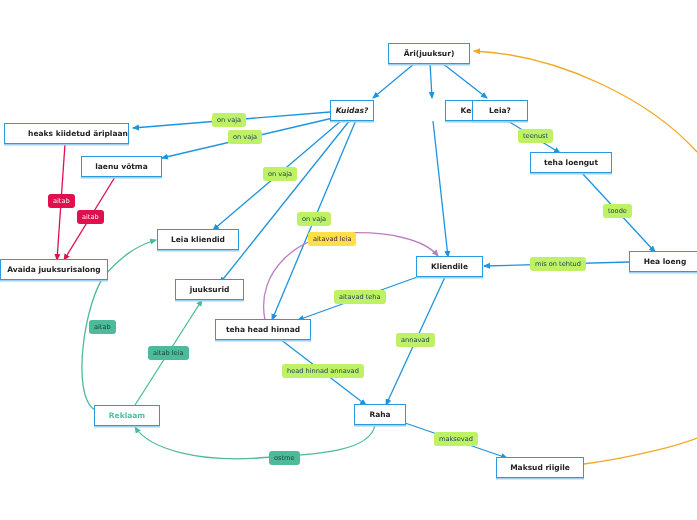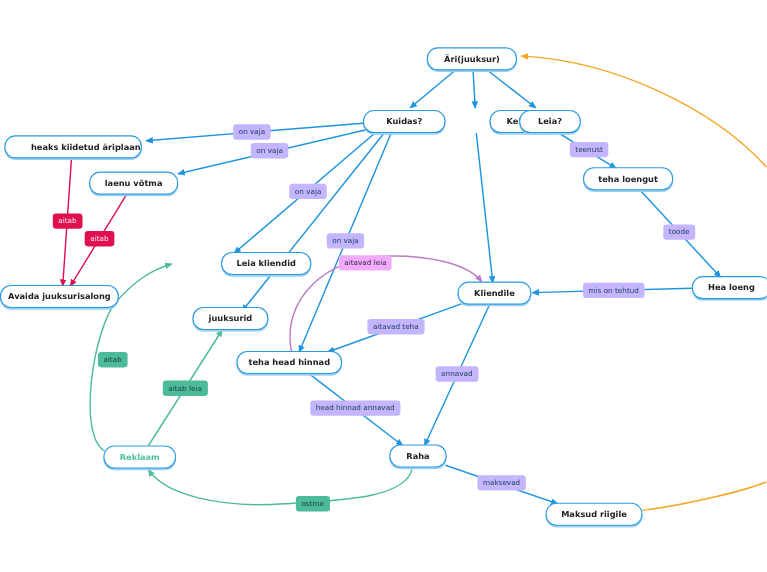--- a/index.html
+++ b/index.html
@@ -1,31 +1,31 @@
 <!DOCTYPE html>
 <html><head>
 <meta charset="utf-8">
 <style>
   html, body { margin:0; padding:0; background:#ffffff; }
   body { width:697px; height:520px; position:relative; overflow:hidden;
          font-family:"DejaVu Sans", sans-serif; }
   #canvas { position:absolute; left:0; top:0; width:697px; height:520px; }
   .node { position:absolute; box-sizing:border-box; height:21px;
-          border:1.3px solid #2a9ae0; border-radius:10px; background:#fff;
+          border:1.3px solid #2a9ae0; border-radius:0; background:#fff;
           display:flex; align-items:center; justify-content:center;
           font-size:7.5px; font-weight:bold; color:#222; white-space:nowrap;
           box-shadow: 0 1.5px 0 #9fd0f2; cursor:pointer; }
   .node.teal-text { color:#4fbf9f; }
   .lbl { position:absolute; box-sizing:border-box; height:14px; padding:0 5px;
          border-radius:3px; display:flex; align-items:center; justify-content:center;
          font-size:6.6px; color:#1b3a55; white-space:nowrap; }
-  .lbl.blue { background:#c4b5fd; color:#173a5a; }
+  .lbl.blue { background:#bef264; color:#173a5a; }
   .lbl.red { background:#e0104f; color:#ffe9ef; }
   .lbl.teal { background:#4dbb9a; color:#16463a; }
-  .lbl.purple { background:#f0abfc; color:#3c1e40; }
+  .lbl.purple { background:#fde047; color:#3c1e40; }
 </style>
 </head>
 <body>
 
 <svg id="canvas" viewBox="0 0 697 520" xmlns="http://www.w3.org/2000/svg">
   <defs>
     <marker id="ab" markerWidth="8" markerHeight="8" refX="6" refY="3" orient="auto" markerUnits="userSpaceOnUse">
         <path d="M0,0 L7,3 L0,6 Z" fill="#1e94de"></path>
       </marker>
     <marker id="ar" markerWidth="8" markerHeight="8" refX="6" refY="3" orient="auto" markerUnits="userSpaceOnUse">
@@ -74,27 +74,27 @@
     <path d="M375,425 C370,455 300,455 258,458 C200,462 150,450 135,427" stroke="#4dbb9a" marker-end="url(#at)"></path>
 
     <path d="M265,320 C255,270 300,235 345,233 C390,231 425,240 438,256" stroke="#bb7dc0" marker-end="url(#ap)"></path>
 
     <path d="M584,464 C630,458 680,445 697,438" stroke="#f5a623"></path>
     <path d="M697,152 C650,100 560,55 474,51" stroke="#f5a623" marker-end="url(#ao)"></path>
   </g>
 </svg>
 
 <div class="node" style="left:388px;top:43px;width:82px;">Äri(juuksur)</div>
-<div class="node" style="left:330px;top:100px;width:75px;">Kuidas?</div>
+<div class="node" style="left:330px;top:100px;width:44px;font-style:italic;">Kuidas?</div>
 <div class="node" style="left:401px;top:100px;width:64px;margin-left:44px;">Kellele?</div>
 <div class="node" style="left:472px;top:100px;width:56px;">Leia?</div>
 <div class="node" style="left:4px;top:123px;width:125px;padding-left:23px;">heaks kiidetud äriplaan</div>
 <div class="node" style="left:81px;top:156px;width:81px;">laenu võtma</div>
 <div class="node" style="left:0px;top:259px;width:108px;">Avaida juuksurisalong</div>
-<div class="node" style="left:157px;top:229px;width:82px;margin-left:44px;">Leia kliendid</div>
+<div class="node" style="left:157px;top:229px;width:82px;">Leia kliendid</div>
 <div class="node" style="left:175px;top:279px;width:69px;">juuksurid</div>
 <div class="node" style="left:215px;top:319px;width:96px;">teha head hinnad</div>
 <div class="node teal-text" style="left:94px;top:405px;width:66px;">Reklaam</div>
 <div class="node" style="left:354px;top:404px;width:52px;">Raha</div>
 <div class="node" style="left:496px;top:457px;width:88px;">Maksud riigile</div>
 <div class="node" style="left:416px;top:256px;width:67px;">Kliendile</div>
 <div class="node" style="left:530px;top:152px;width:82px;">teha loengut</div>
 <div class="node" style="left:629px;top:251px;width:72px;">Hea loeng</div>
 
 <div class="lbl blue" style="left:212px;top:113px;">on vaja</div>

